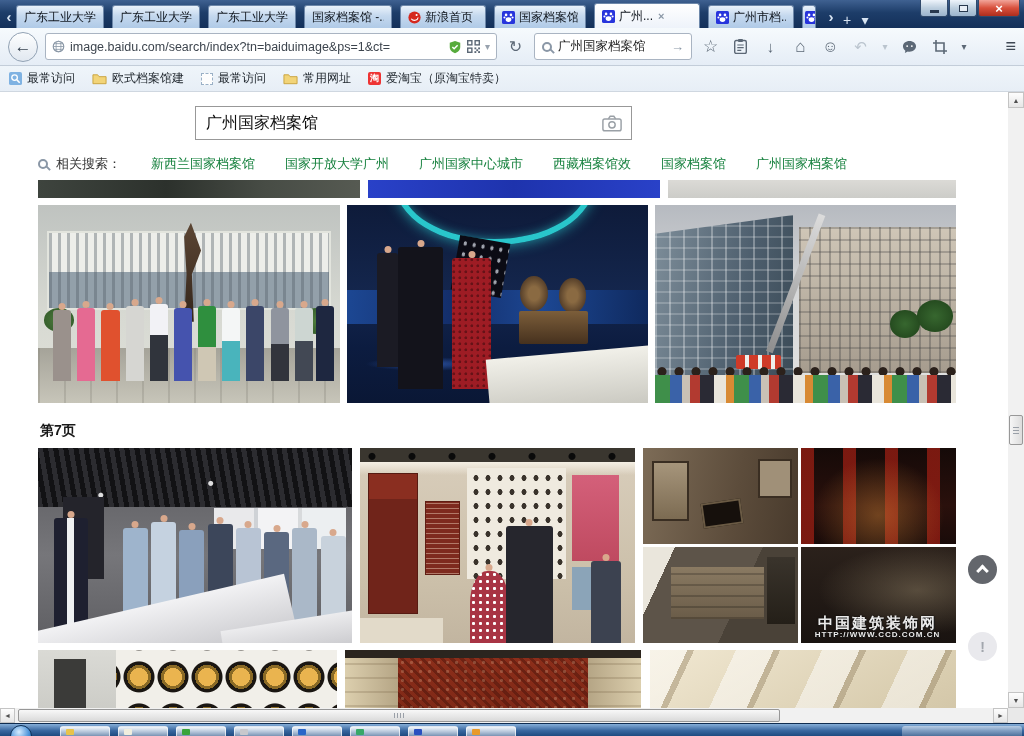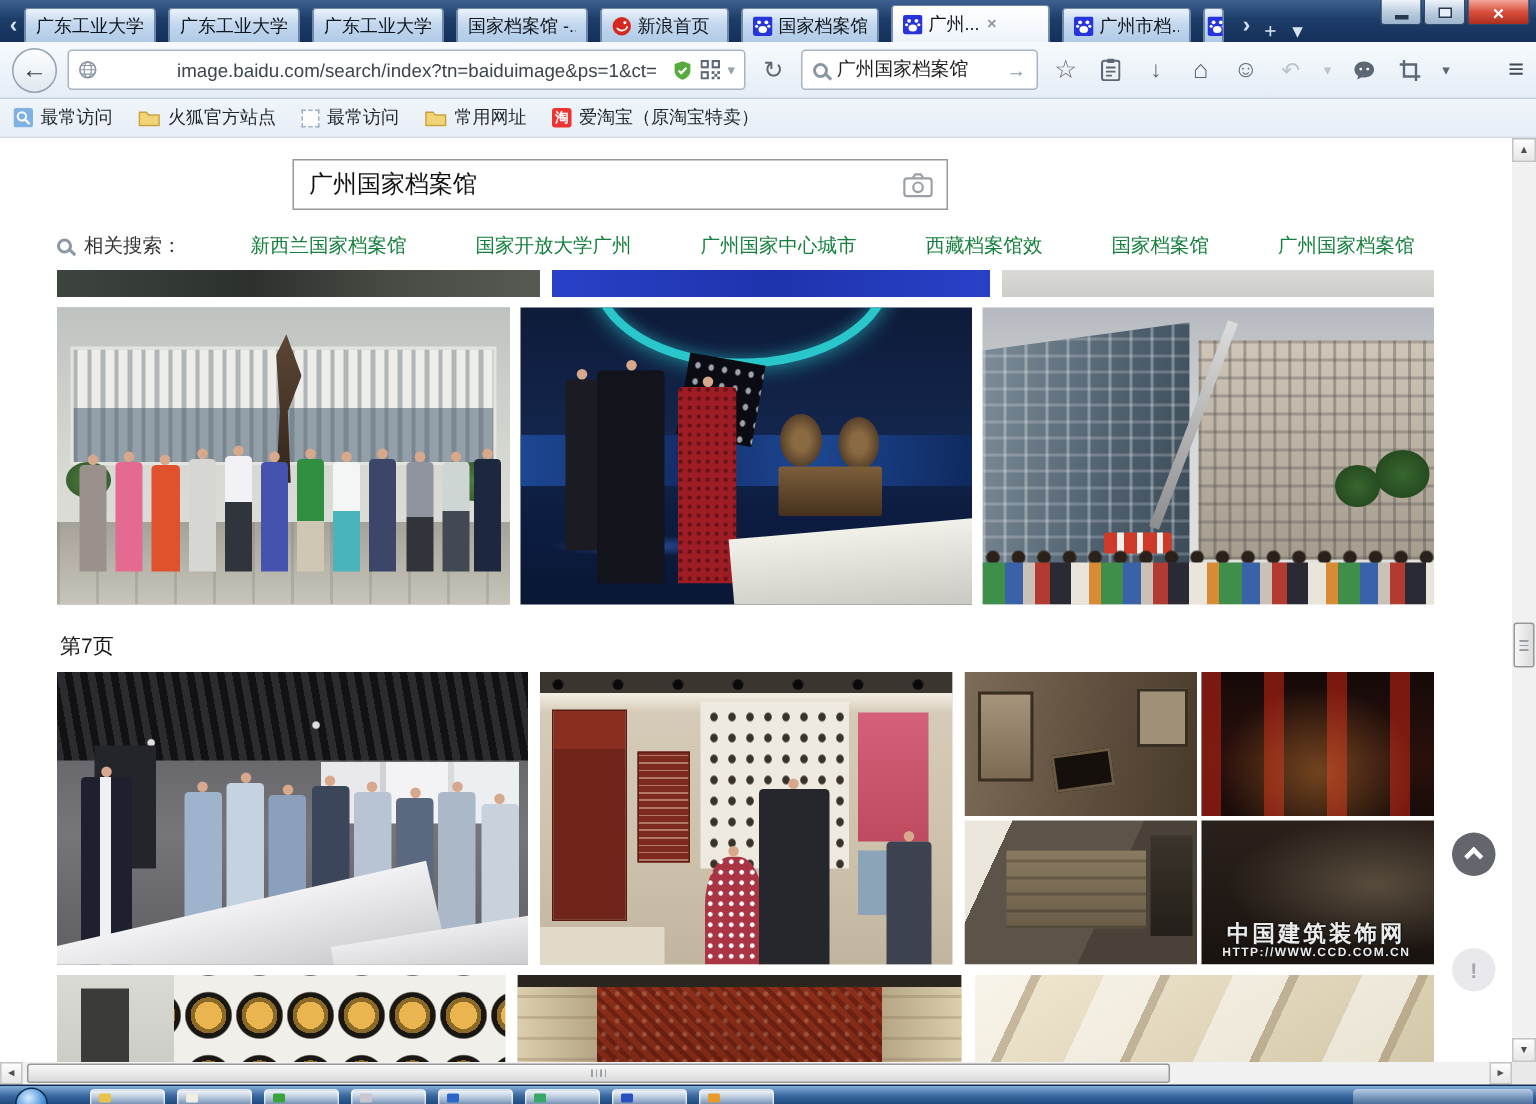--- a/index.html
+++ b/index.html
@@ -30,21 +30,21 @@
 
   
   #navbar { position:absolute; top:28px; left:0; right:0; height:38px;
     background:linear-gradient(#f6fafd,#e5edf6); border-bottom:1px solid #c3cdd9;
     display:flex; align-items:center; padding:0 8px; gap:7px; }
   .backbtn { width:30px; height:30px; border-radius:50%; flex:none;
     background:linear-gradient(#fdfefe,#e1e8f0); border:1px solid #92a2b4; color:#36424f;
     font-size:17px; font-weight:bold; display:flex; align-items:center; justify-content:center; }
   .urlbar { width:452px; height:27px; background:#fff; border:1px solid #a9b4c2; border-radius:3px;
     display:flex; align-items:center; padding:0 6px; gap:5px; font-size:12.5px; color:#3d454e; flex:none; }
-  .url { flex:1; white-space:nowrap; overflow:hidden;margin-left:48px; }
+  .url { flex:1; white-space:nowrap; overflow:hidden; }
   .caret { color:#98a2ae; font-size:10px; }
   .navicon { width:23px; text-align:center; font-size:15px; color:#5c6876; flex:none; }
   .navicon.dis { color:#bac4ce; }
   .searchbar { width:158px; height:27px; background:#fff; border:1px solid #a9b4c2; border-radius:3px;
     display:flex; align-items:center; padding:0 7px; gap:6px; font-size:12.5px; color:#1c1c1c; flex:none; }
   .go { color:#8b98a6; font-size:13px; margin-left:auto; }
   .mag { width:10px; height:10px; border:2px solid #8a97a6; border-radius:50%; position:relative; flex:none; }
   .mag::after { content:""; position:absolute; width:6px; height:2px; background:#8a97a6;
     transform:rotate(45deg); right:-5px; bottom:-2px; }
   .menuicon { font-size:18px; color:#3f4854; margin-left:auto; }
@@ -62,30 +62,30 @@
   #content { position:absolute; top:92px; left:0; width:1008px; height:616px; background:#fff; overflow:hidden; }
   #logo { position:absolute; left:38px; top:2px; display:flex; align-items:center; }
   .logo-bai { font-size:32px; font-weight:bold; color:#2318da; letter-spacing:-1px; }
   .logo-tu { font-size:25px; font-weight:bold; color:#d7131c; margin-left:2px; }
   #bsearch { position:absolute; left:195px; top:14px; width:437px; height:34px; border:1px solid #989898;
     background:#fff; display:flex; align-items:center; padding:0 36px 0 10px; font-size:16px; color:#101010; }
   #bsubmit { position:absolute; left:659px; top:13px; width:87px; height:36px;
     background:linear-gradient(#fbfbfb,#e9e9e9); border:1px solid #a6a6a6; border-radius:2px;
     font-size:15px; color:#1f1f1f; display:flex; align-items:center; justify-content:center; }
   #related { position:absolute; left:38px; top:62px; height:20px; display:flex; align-items:center;
-    gap:46px; font-size:13px; color:#333; }
+    gap:30px; font-size:13px; color:#333; }
   .rhead { display:flex; align-items:center; gap:8px; }
   .rlink { color:#15803d; }
 
   .tile { position:absolute; overflow:hidden; background:#999; }
   .lyr { position:absolute; }
   .pp { position:absolute; border-radius:3px 3px 0 0; }
   .pp::before { content:""; position:absolute; top:-7px; left:50%; transform:translateX(-50%);
     width:7px; height:7px; border-radius:50%; background:#d8a88c; }
-  #pagelabel { position:absolute; left:40px; top:330px; font-size:14px; color:#1a1a1a; font-weight:normal; }
+  #pagelabel { position:absolute; left:40px; top:330px; font-size:14px; color:#1a1a1a; font-weight:bold; }
   .wm { position:absolute; left:0; right:2px; bottom:3px; text-align:center; color:rgba(255,255,255,.92);
     font-weight:bold; text-shadow:0 0 2px #000, 1px 1px 0 #222; line-height:1.1; }
   .wm .l1 { font-size:15px; letter-spacing:2px; }
   .wm .l2 { font-size:8px; letter-spacing:1px; }
 
   #toplink { position:absolute; left:968px; top:463px; width:29px; height:29px; border-radius:50%;
     background:#63666c; display:flex; align-items:center; justify-content:center; }
   .chev { width:9px; height:9px; border-left:3px solid #fff; border-top:3px solid #fff;
     transform:rotate(45deg) translate(1px,1px); }
   #feedback { position:absolute; left:968px; top:540px; width:29px; height:29px; border-radius:50%;
@@ -308,21 +308,21 @@
         </svg>
       </span>
     <span>最常访问</span>
     </div>
   <div class="bmitem">
     <span style="display:flex">
         <svg width="15" height="12" viewBox="0 0 16 12">
           <path d="M1 1.5h5l1.5 2H15V11H1z" fill="#f2d478" stroke="#c9a23e"></path>
         </svg>
       </span>
-    <span>火狐官方站点</span>
+    <span>欧式档案馆建</span>
     </div>
   <div class="bmitem">
     <span class="dashed"></span>
     <span>最常访问</span>
     </div>
   <div class="bmitem">
     <span style="display:flex">
         <svg width="15" height="12" viewBox="0 0 16 12">
           <path d="M1 1.5h5l1.5 2H15V11H1z" fill="#f2d478" stroke="#c9a23e"></path>
         </svg>

